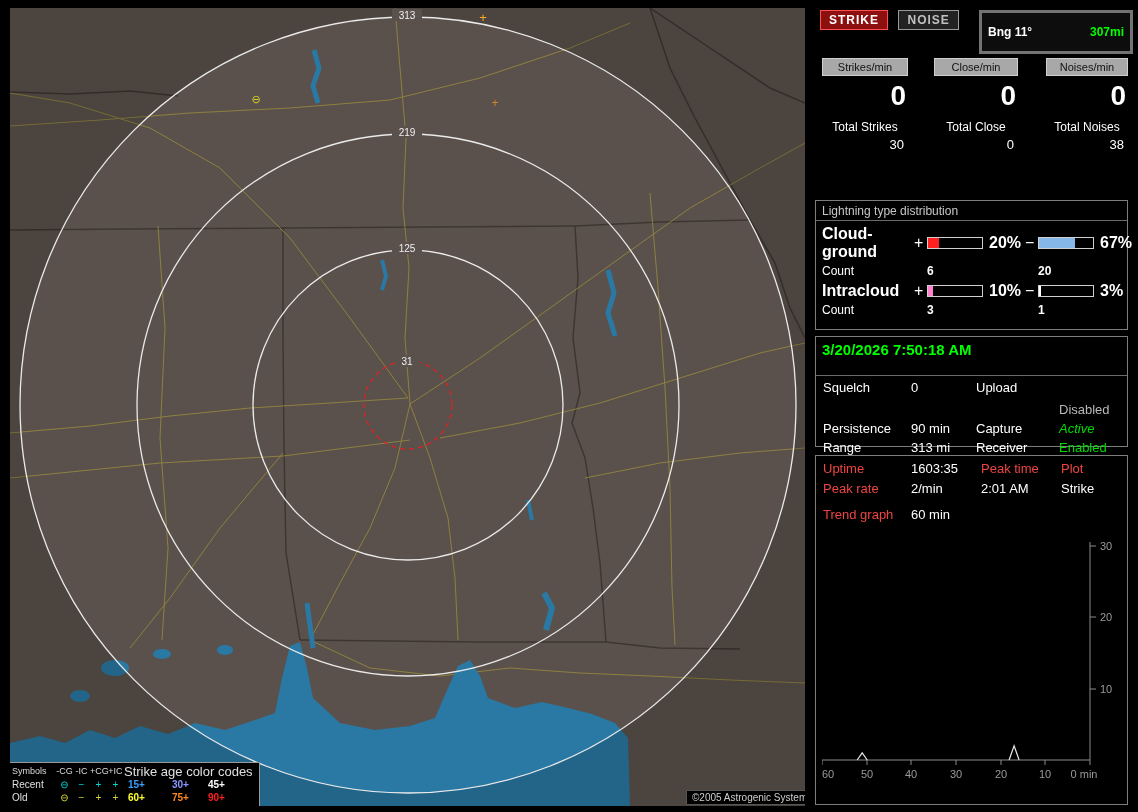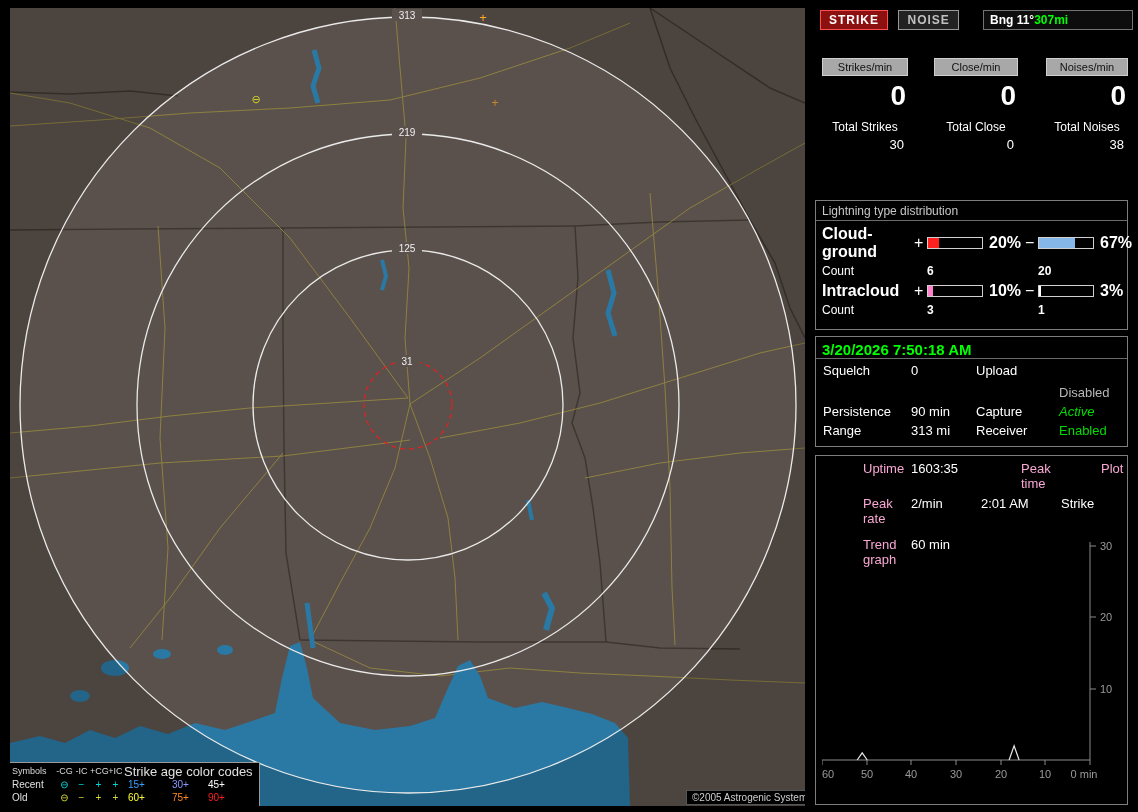--- a/index.html
+++ b/index.html
@@ -9,34 +9,34 @@
   
   .map{position:absolute;left:10px;top:8px;width:795px;height:798px;background:#5b514c;cursor:crosshair;overflow:hidden;}
   .map svg.mapsvg{position:absolute;left:0;top:0;}
 
   .legend{position:absolute;left:-2px;top:754px;width:252px;height:46px;background:#000;border:1px solid #9a9a9a;
           font-size:10px;color:#e0e0e0;box-sizing:border-box;padding:2px 3px;z-index:5;}
   .legend-row{display:grid;grid-template-columns:44px 17px 17px 17px 17px 44px 36px 36px;align-items:center;height:13px;line-height:13px;}
   .legend .hd{font-size:9px;color:#dcdcdc;white-space:nowrap;}
   .legend .sym{text-align:center;}
   .legend .agehd{grid-column:6 / span 3;font-size:13px;white-space:nowrap;}
-  .legend .age{padding-left:4px;font-weight:normal;}
+  .legend .age{padding-left:4px;font-weight:bold;}
 
   .copyright{position:absolute;left:676px;top:782px;background:#000;border:1px solid #555;color:#cfcfcf;
              font-size:10px;padding:1px 5px;white-space:nowrap;z-index:5;}
 
   
   .sidebar{position:absolute;left:815px;top:0;width:323px;height:812px;background:#000;color:#fff;}
 
   .toprow{position:absolute;left:5px;top:10px;width:313px;height:22px;}
   .btn{display:inline-block;height:18px;line-height:18px;padding:0 8px;font-weight:bold;font-size:12px;letter-spacing:1px;cursor:pointer;}
   .btn-strike{background:#8c1010;border:1px solid #ff5050;color:#fff;}
   .btn-noise{background:#222;border:1px solid #9a9a9a;color:#c0c0c0;margin-left:6px;}
-  .bng{position:absolute;right:0;top:0;width:136px;height:18px;background:#0d0d0d;border:1px solid #737373;
-       display:flex;justify-content:flex-start;align-items:center;padding:0 6px;font-size:12px;font-weight:bold;}
+  .bng{position:absolute;right:0;top:0;width:136px;height:18px;background:#0d0d0d;border:3px solid #737373;
+       display:flex;justify-content:space-between;align-items:center;padding:10px 6px;font-size:12px;font-weight:bold;}
   .bng .dist{color:#00ff00;}
 
   .counters{position:absolute;left:5px;top:58px;width:313px;height:118px;}
   .ccol{position:absolute;top:0;}
   .ccol1{left:2px;width:86px;}
   .ccol2{left:114px;width:84px;}
   .ccol3{left:226px;width:82px;}
   .chip{background:#a8a8a8;color:#111;font-size:11px;text-align:center;padding:2px 0;border:1px solid #cfcfcf;cursor:pointer;}
   .bigval{font-size:28px;font-weight:bold;text-align:right;margin-top:4px;padding-right:2px;}
   .tlabel{font-size:12px;text-align:center;margin-top:8px;white-space:nowrap;}
@@ -47,26 +47,26 @@
   .ptitle{font-size:12px;color:#c8c8c8;padding:3px 6px 2px 6px;border-bottom:1px solid #6a6a6a;}
   .drow{display:grid;grid-template-columns:92px 13px 58px 40px 13px 58px auto;align-items:center;padding:4px 6px 0 6px;font-size:16px;}
   .crow{display:grid;grid-template-columns:92px 13px 58px 40px 13px 58px auto;padding:3px 6px 0 6px;font-size:12px;}
   .dlabel{font-weight:bold;}
   .bar{width:54px;height:10px;border:1px solid #d0d0d0;background:#000;}
   .bar>div{height:100%;}
   .pct{font-weight:bold;padding-left:4px;}
   .cnum{font-weight:bold;}
 
   .status-panel{top:336px;height:111px;}
-  .ts{color:#00ff00;font-weight:bold;font-size:15px;padding:4px 6px 0 6px;border-bottom:1px solid #6a6a6a;}
+  .ts{color:#00ff00;font-weight:bold;font-size:15px;padding:4px 6px 17px 6px;border-bottom:1px solid #6a6a6a;}
   .srow{display:grid;grid-template-columns:88px 65px 83px auto;padding:4px 0 0 7px;font-size:13px;}
 
   .stats-panel{top:455px;height:350px;}
   .strow{display:grid;grid-template-columns:88px 70px 80px auto;padding:5px 0 0 7px;font-size:13px;}
-  .glabel{color:#f9a8d4;margin-left:40px;}
+  .glabel{color:#ef4444;}
   .trendwrap{position:absolute;left:6px;top:76px;width:302px;height:262px;}
 </style>
 </head>
 <body>
 
 <div class="screen">
 
   <div class="map">
     <svg class="mapsvg" width="795" height="798" viewBox="0 0 795 798" xmlns="http://www.w3.org/2000/svg">
 

